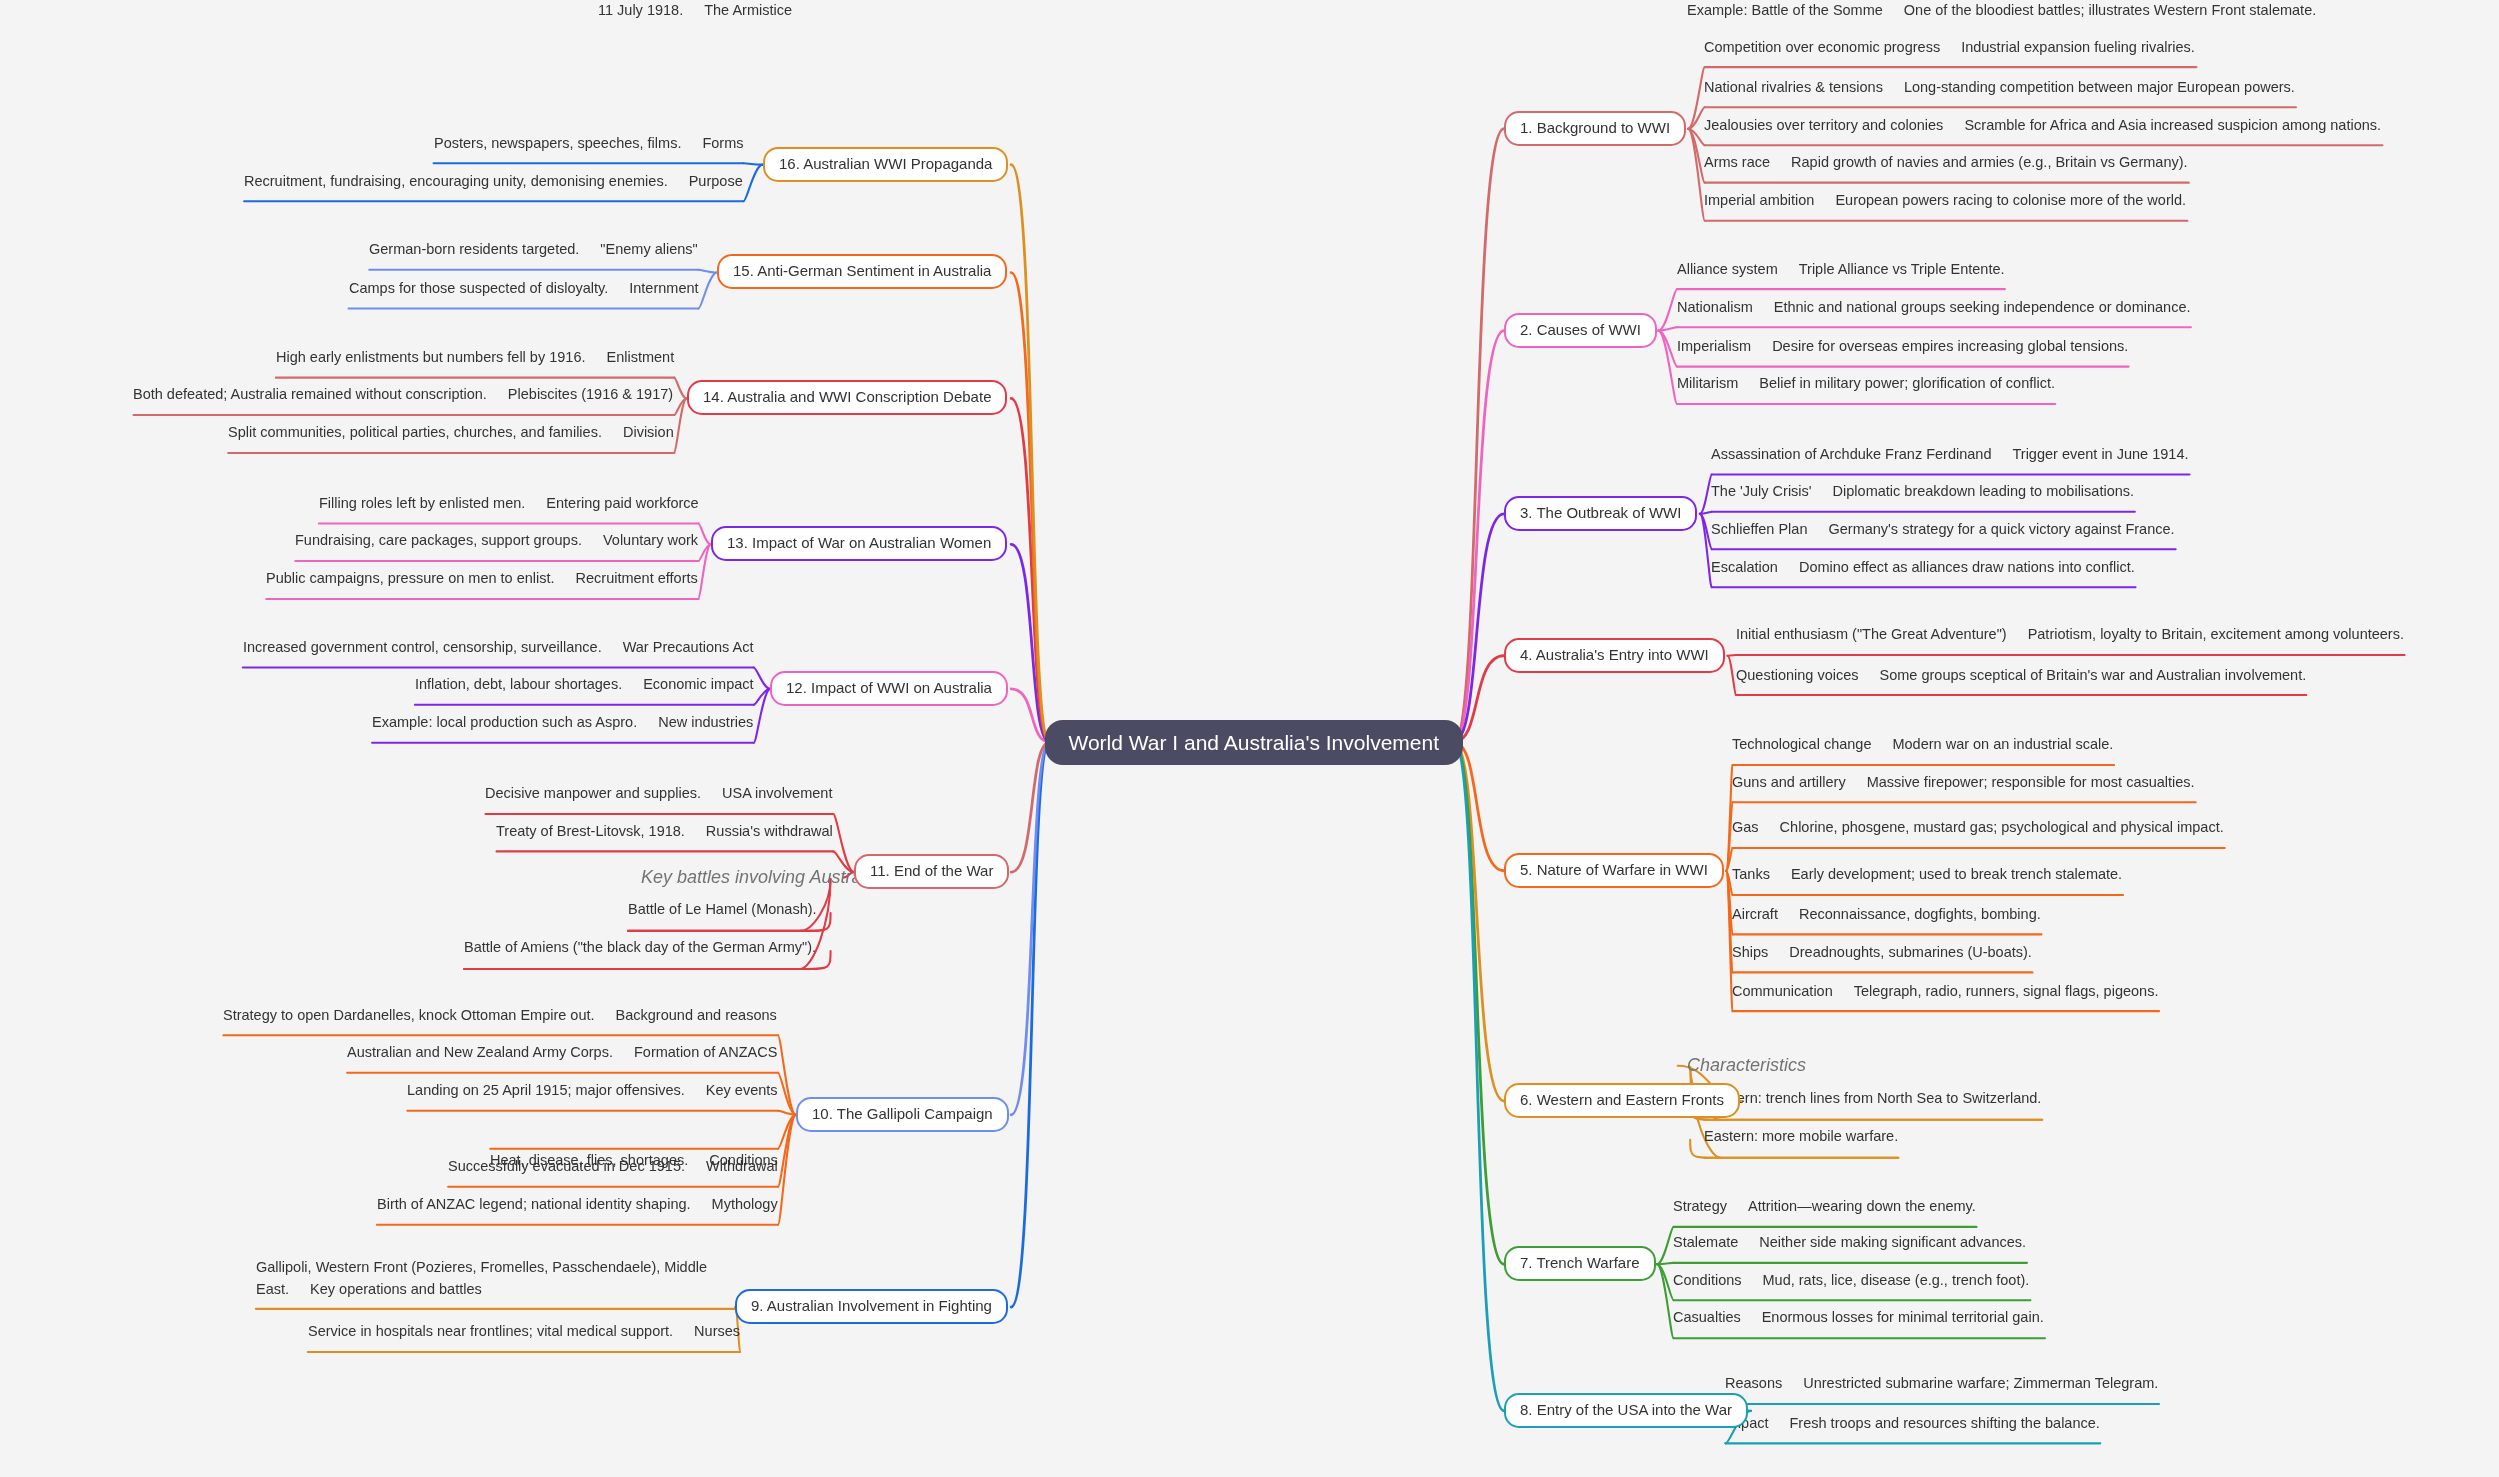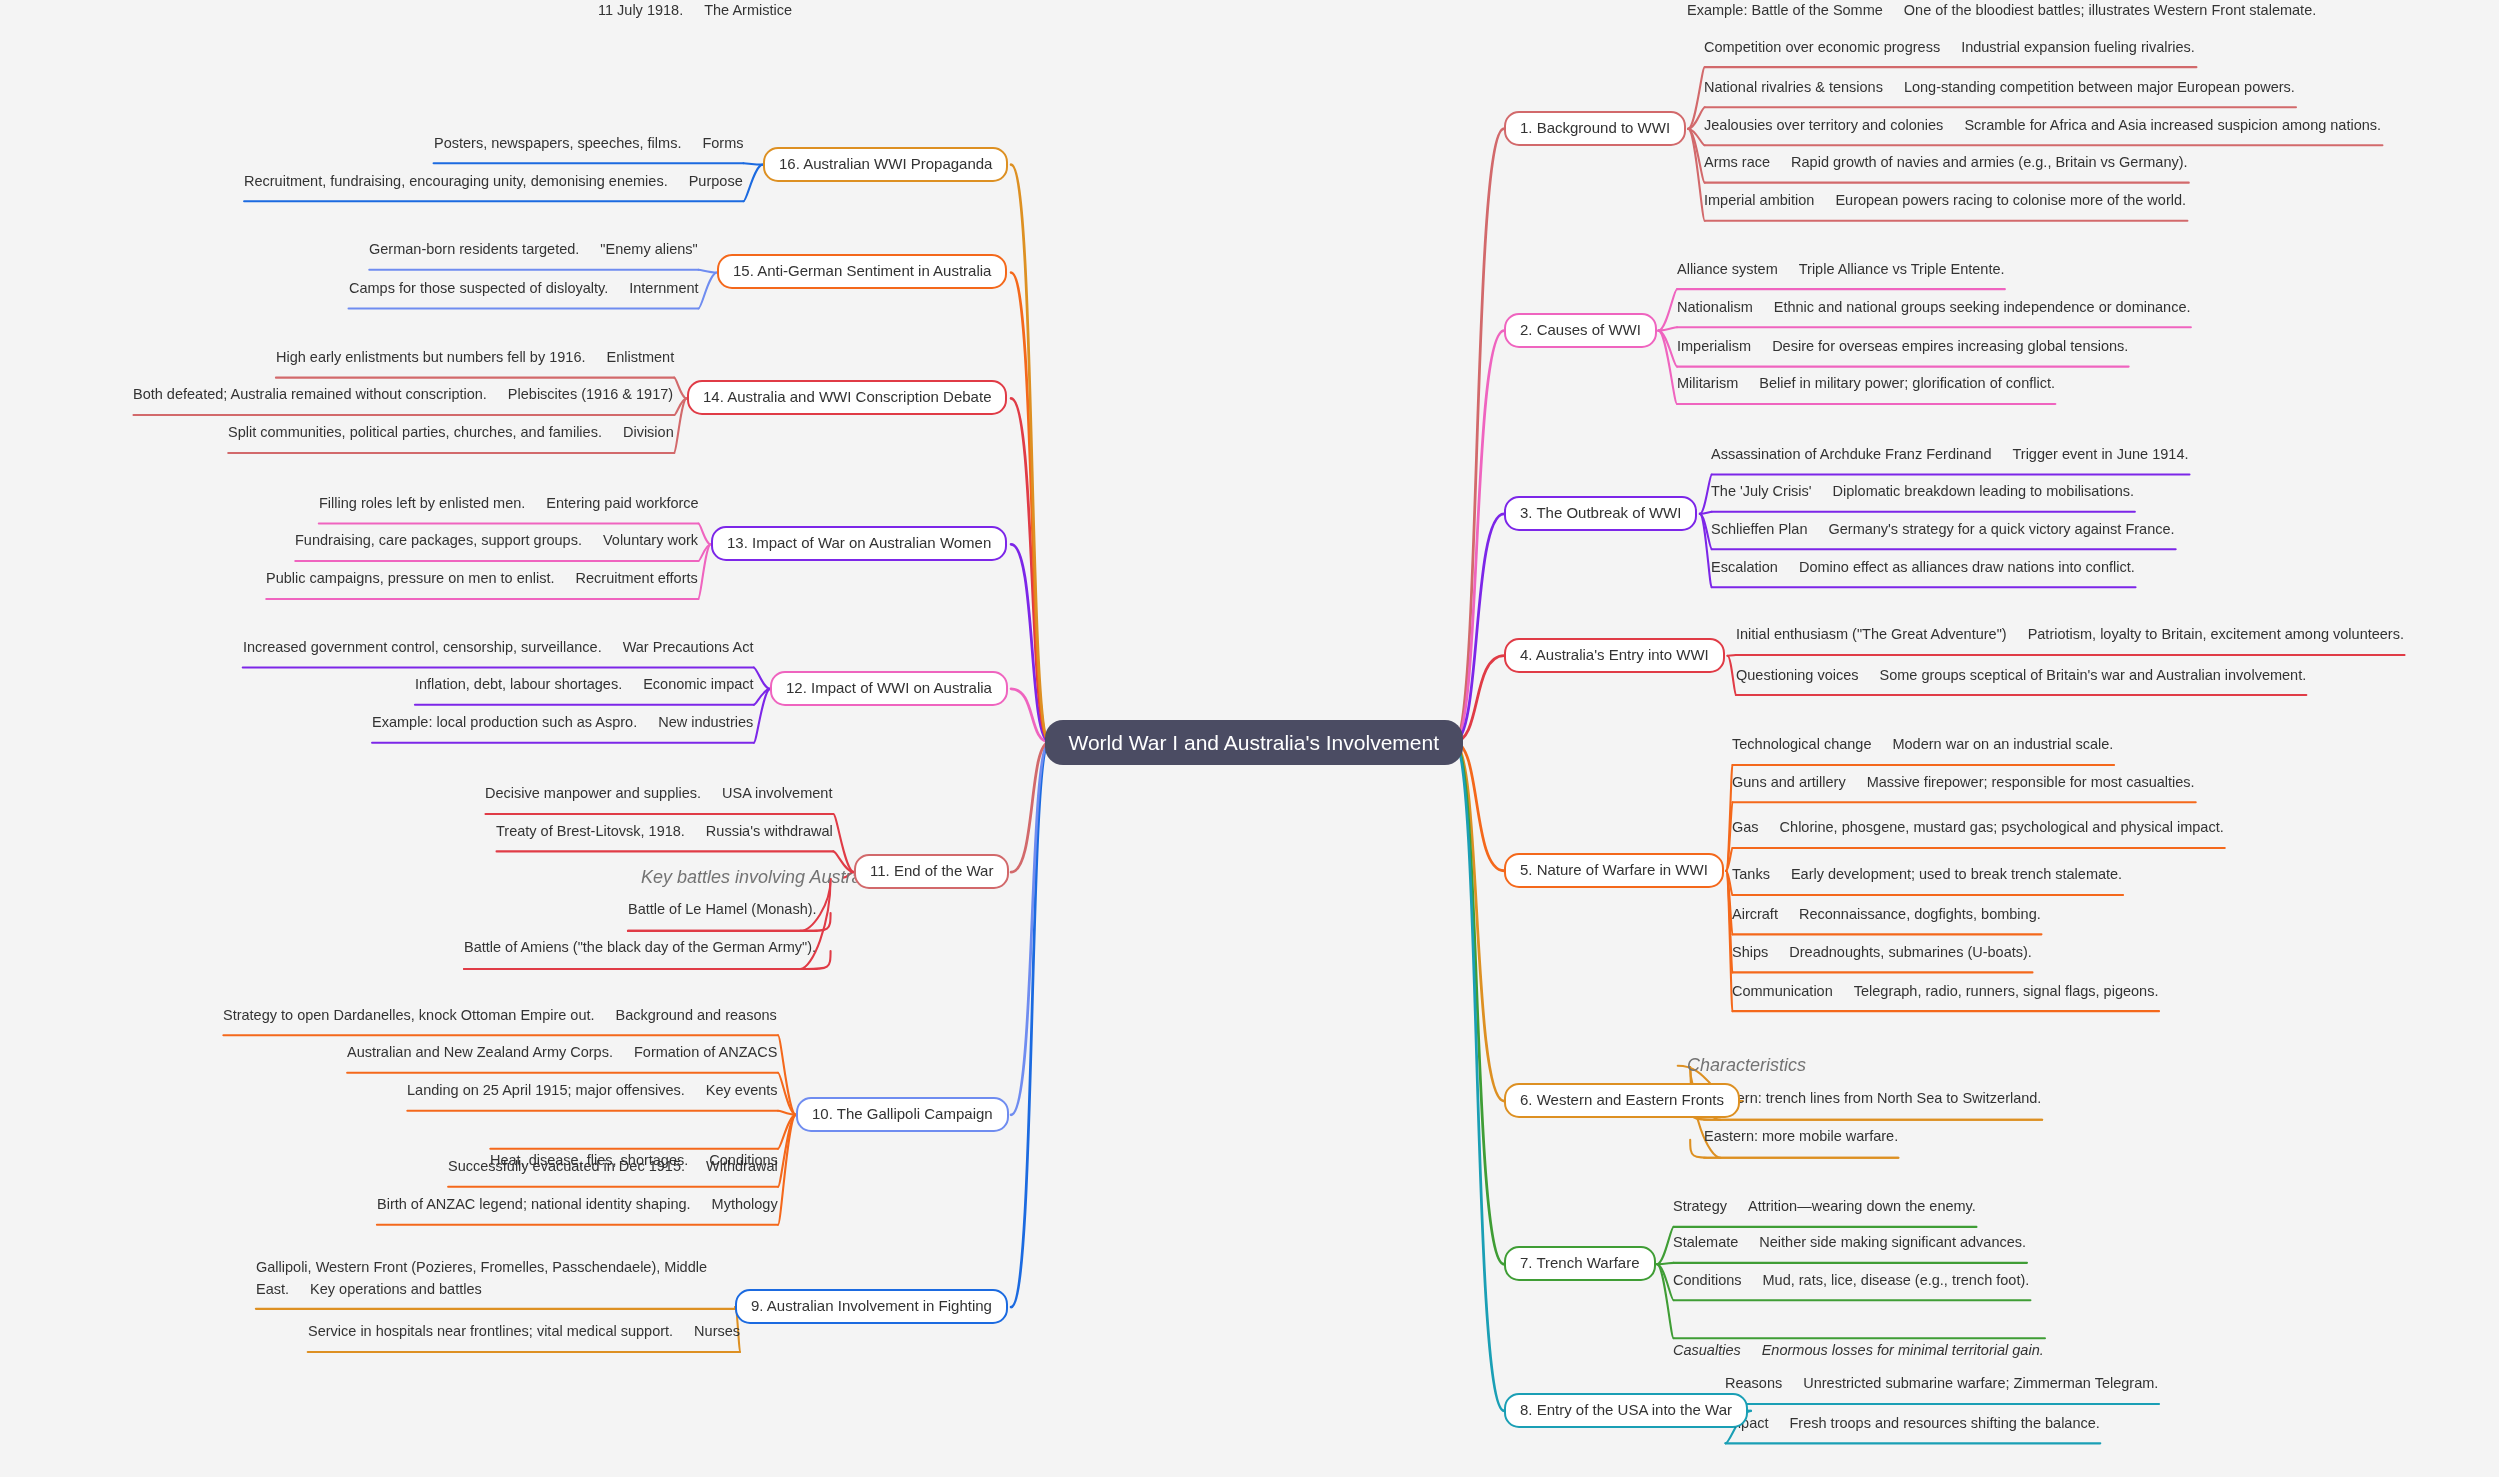--- a/index.html
+++ b/index.html
@@ -234,21 +234,21 @@
       <div class="leaf right" style="left: 1732px; top: 981px;"><span class="lbl">Communication</span><span class="desc">Telegraph, radio, runners, signal flags, pigeons.</span></div>
       <div class="branch-node" style="border-color: rgb(221, 144, 34); left: 1504px; top: 1083px;"><span>6. Western and Eastern Fronts</span></div>
       <div class="mid-node" style="left: 1687px; top: 1053px;"><span>Characteristics</span></div>
       <div class="leaf right" style="left: 1704px; top: 1088px;"><span class="desc">Western: trench lines from North Sea to Switzerland.</span></div>
       <div class="leaf right" style="left: 1704px; top: 1126px;"><span class="desc">Eastern: more mobile warfare.</span></div>
       <div class="leaf right" style="left: 1687px;"><span class="lbl">Example: Battle of the Somme</span><span class="desc">One of the bloodiest battles; illustrates Western Front stalemate.</span></div>
       <div class="branch-node" style="border-color: rgb(63, 157, 53); left: 1504px; top: 1246px;"><span>7. Trench Warfare</span></div>
       <div class="leaf right" style="left: 1673px; top: 1196px;"><span class="lbl">Strategy</span><span class="desc">Attrition—wearing down the enemy.</span></div>
       <div class="leaf right" style="left: 1673px; top: 1232px;"><span class="lbl">Stalemate</span><span class="desc">Neither side making significant advances.</span></div>
       <div class="leaf right" style="left: 1673px; top: 1270px;"><span class="lbl">Conditions</span><span class="desc">Mud, rats, lice, disease (e.g., trench foot).</span></div>
-      <div class="leaf right" style="left: 1673px; top: 1340px; font-style: italic;"><span class="lbl">Casualties</span><span class="desc">Enormous losses for minimal territorial gain.</span></div>
+      <div class="leaf right" style="left: 1673px; top: 1307px;"><span class="lbl">Casualties</span><span class="desc">Enormous losses for minimal territorial gain.</span></div>
       <div class="branch-node" style="border-color: rgb(26, 159, 181); left: 1504px; top: 1393px;"><span>8. Entry of the USA into the War</span></div>
       <div class="leaf right" style="left: 1725px; top: 1373px;"><span class="lbl">Reasons</span><span class="desc">Unrestricted submarine warfare; Zimmerman Telegram.</span></div>
       <div class="leaf right" style="left: 1725px; top: 1413px;"><span class="lbl">Impact</span><span class="desc">Fresh troops and resources shifting the balance.</span></div>
       <div class="branch-node" style="border-color: rgb(27, 106, 224); left: 735px; top: 1289px;"><span>9. Australian Involvement in Fighting</span></div>
       <div class="leaf left wrap" style="width: 484px; left: 256px; top: 1257px;"><span class="desc">Gallipoli, Western Front (Pozieres, Fromelles, Passchendaele), Middle East.</span><span class="lbl">Key operations and battles</span></div>
       <div class="leaf left" style="left: 308px; top: 1321px;"><span class="desc">Service in hospitals near frontlines; vital medical support.</span><span class="lbl">Nurses</span></div>
       <div class="branch-node" style="border-color: rgb(111, 140, 240); left: 796px; top: 1097px;"><span>10. The Gallipoli Campaign</span></div>
       <div class="leaf left" style="left: 223px; top: 1005px;"><span class="desc">Strategy to open Dardanelles, knock Ottoman Empire out.</span><span class="lbl">Background and reasons</span></div>
       <div class="leaf left" style="left: 347px; top: 1042px;"><span class="desc">Australian and New Zealand Army Corps.</span><span class="lbl">Formation of ANZACS</span></div>
       <div class="leaf left" style="left: 407px; top: 1080px;"><span class="desc">Landing on 25 April 1915; major offensives.</span><span class="lbl">Key events</span></div>

